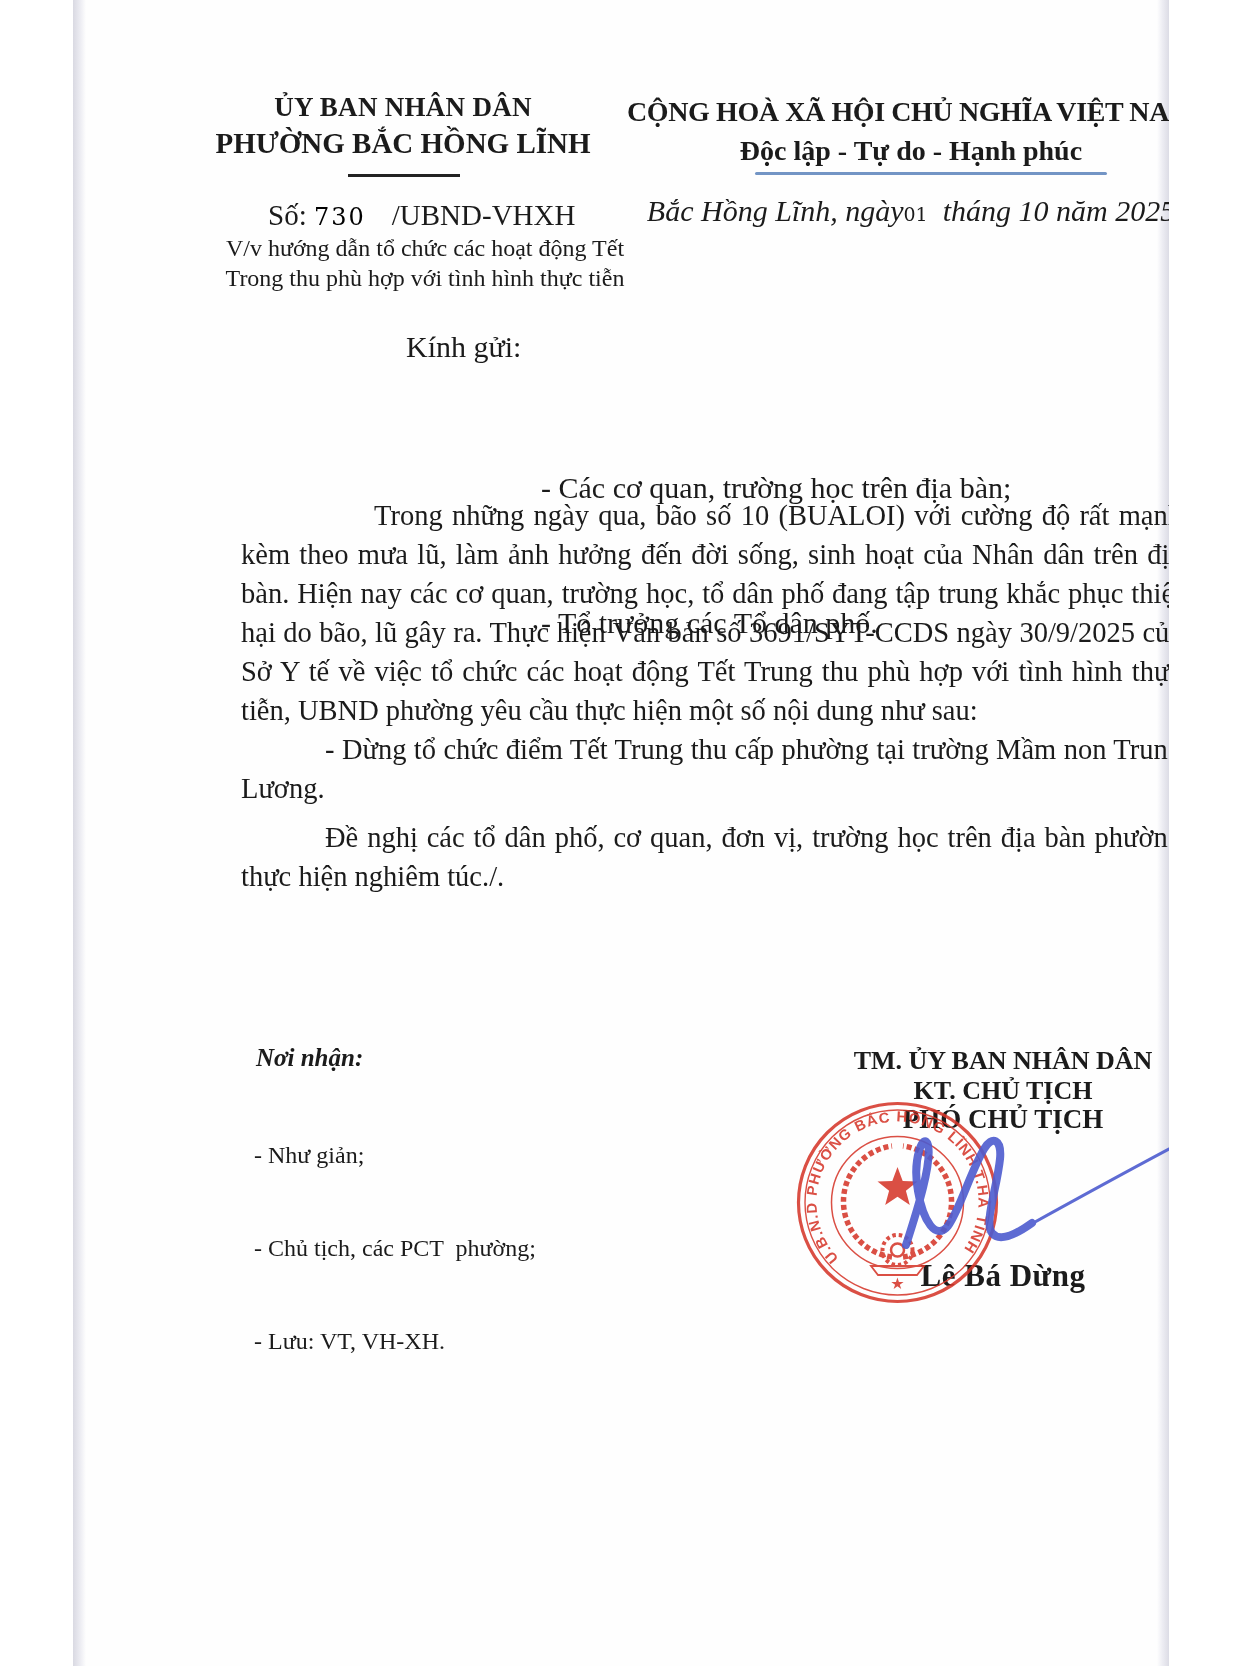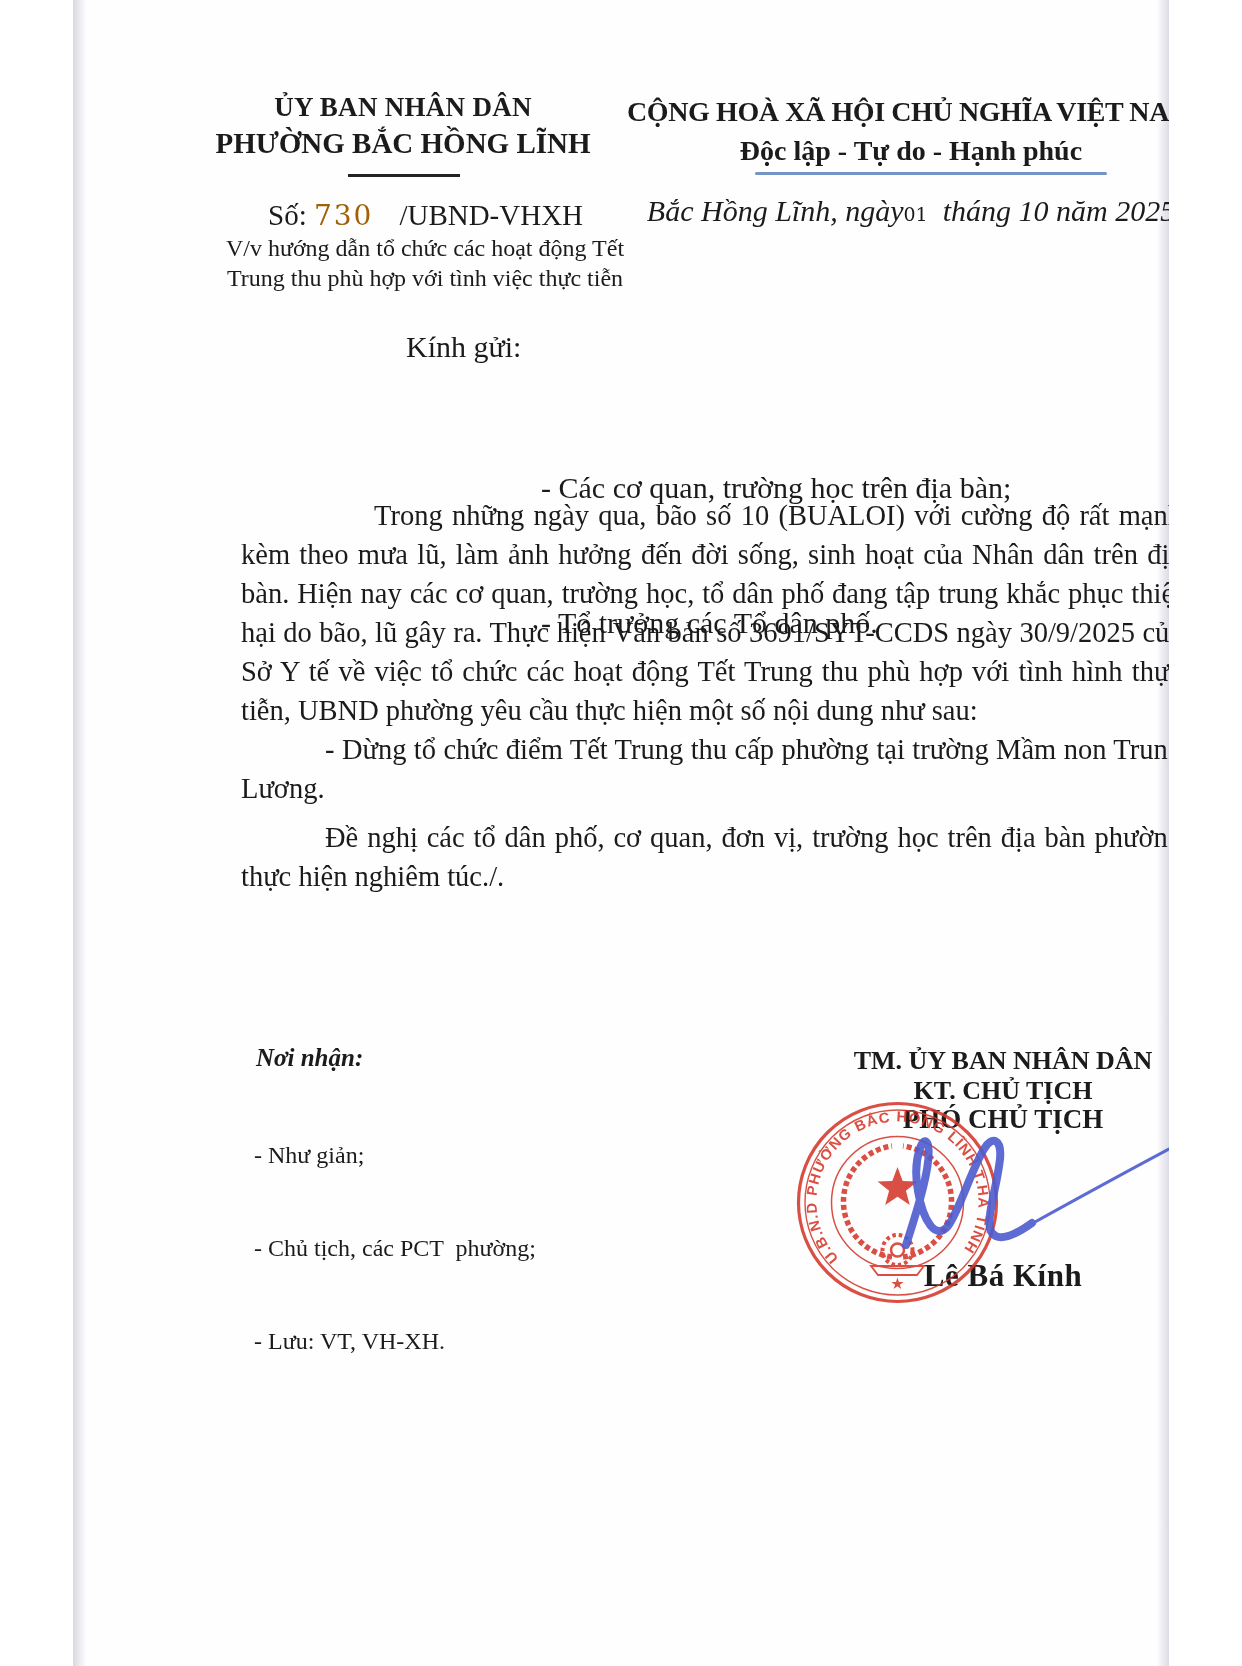--- a/index.html
+++ b/index.html
@@ -14,21 +14,21 @@
     background:linear-gradient(to left,#dcdce5 0%,#ededf3 55%,#fefefe 100%);}
   .abs{position:absolute;}
   .ctr{text-align:center;}
   .b{font-weight:bold;}
   .i{font-style:italic;}
 
   .issuer1{left:170px;top:92px;width:320px;font-size:27px;letter-spacing:.3px;}
   .issuer2{left:140px;top:127px;width:380px;font-size:29px;}
   .issuer-rule{left:275px;top:174px;width:112px;height:3px;background:#232323;}
   .doc-number{left:195px;top:199px;font-size:29px;white-space:pre-wrap;}
-  .typed{font-family:"DejaVu Serif",serif;font-size:28px;letter-spacing:2px;color:#a16207;}
+  .typed{font-family:"DejaVu Serif",serif;font-size:24px;letter-spacing:2px;color:#000000;}
   .num-gap{display:inline-block;width:26px;}
   .subject{left:150px;top:233px;width:404px;font-size:24px;line-height:30px;}
 
   .national1{left:540px;top:96px;width:596px;font-size:28px;letter-spacing:-.4px;}
   .national2{left:540px;top:135px;width:596px;font-size:28px;}
   .national-rule{left:682px;top:172px;width:352px;height:3px;background:#7395c5;border-radius:2px;}
   .dateline{left:540px;top:194px;width:596px;font-size:30px;white-space:pre-wrap;}
   .date-day{font-style:normal;font-family:"DejaVu Serif",serif;font-size:19px;}
 
   .salutation{left:333px;top:330px;font-size:30px;}
@@ -61,21 +61,21 @@
   <div class="edge-right"></div>
 
   <div class="abs ctr b issuer1">ỦY BAN NHÂN DÂN</div>
   <div class="abs ctr b issuer2">PHƯỜNG BẮC HỒNG LĨNH</div>
   <div class="abs issuer-rule"></div>
 
   <div class="abs doc-number"><span>Số: </span><span class="typed">730</span><span class="num-gap"></span><span>/UBND-VHXH</span></div>
 
   <div class="abs ctr subject">
     <span>V/v hướng dẫn tổ chức các hoạt động Tết</span><br>
-    <span>Trung thu phù hợp với tình việc thực tiễn</span>
+    <span>Trong thu phù hợp với tình hình thực tiễn</span>
   </div>
 
   <div class="abs ctr b national1">CỘNG HOÀ XÃ HỘI CHỦ NGHĨA VIỆT NAM</div>
   <div class="abs ctr b national2">Độc lập - Tự do - Hạnh phúc</div>
   <div class="abs national-rule"></div>
 
   <div class="abs ctr dateline"><span class="i">Bắc Hồng Lĩnh, ngày</span><span class="date-day">01</span><span class="i">  tháng 10 năm 2025</span></div>
 
   <div class="abs salutation">Kính gửi:</div>
   <div class="abs recipients">
@@ -92,21 +92,21 @@
   <div class="abs b i noi-nhan-label">Nơi nhận:</div>
   <div class="abs noi-nhan-items">
     <div>- Như giản;</div>
     <div>- Chủ tịch, các PCT  phường;</div>
     <div>- Lưu: VT, VH-XH.</div>
   </div>
 
   <div class="abs ctr b sign-l1">TM. ỦY BAN NHÂN DÂN</div>
   <div class="abs ctr b sign-l2">KT. CHỦ TỊCH</div>
   <div class="abs ctr b sign-l3">PHÓ CHỦ TỊCH</div>
-  <div class="abs ctr b signer-name">Lê Bá Kính</div>
+  <div class="abs ctr b signer-name">Lê Bá Dừng</div>
 
   <svg class="abs stamp-svg" width="205" height="205" viewBox="0 0 205 205" style="opacity:.88;">
     <g fill="none" stroke="#d6372b">
       <circle cx="102.5" cy="102.5" r="99" stroke-width="3.2"></circle>
       <circle cx="102.5" cy="102.5" r="92.5" stroke-width="1.4"></circle>
       <circle cx="102.5" cy="102.5" r="66" stroke-width="1.5"></circle>
     </g>
     <defs>
       <path id="ringPath" d="M 45.2 159.8 A 81 81 0 1 1 159.8 159.8"></path>
     </defs>

